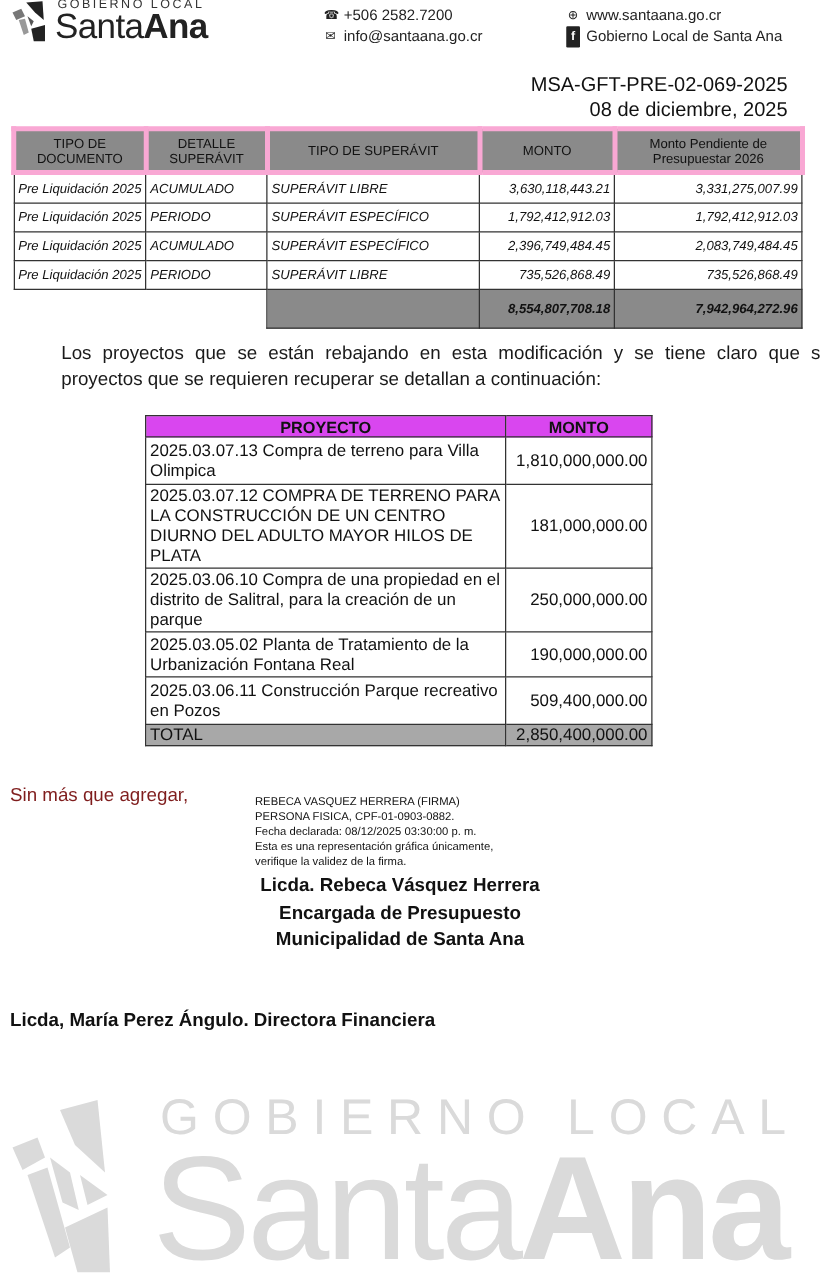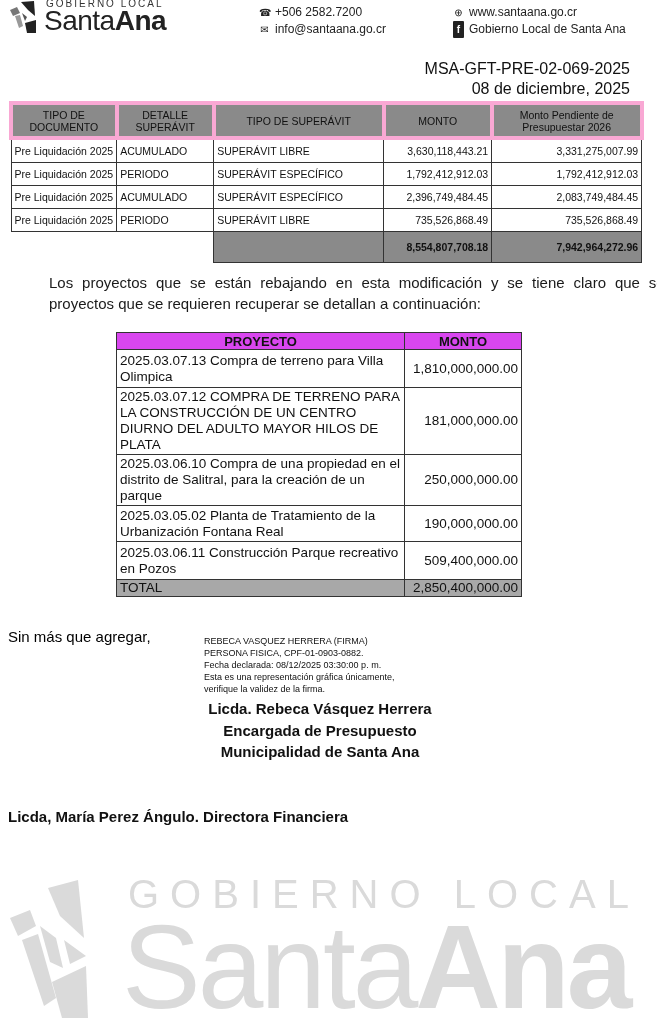--- a/index.html
+++ b/index.html
@@ -17,36 +17,36 @@
   .contact .ic { display:inline-block; width:11px; text-align:center; font-size:10px; }
   .c1 { left:259px; }
   .c2 { left:453px; }
 
   .ref { position:absolute; right:27px; top:59px; text-align:right; font-size:16px; line-height:20px; color:#111; }
 
   
   table { border-collapse:collapse; }
   .t1 { position:absolute; left:9px; top:101px; font-size:10.5px; }
   .t1 th { background:#8a8a8a; color:#111; font-weight:normal; border:4px solid #f9a8d4; height:31px; line-height:12px; padding:0 2px; }
-  .t1 td { border:1px solid #333; height:22px; padding:0 3px; white-space:nowrap; }
+  .t1 td { border:1px solid #333; height:22px; padding:0 3px; white-space:nowrap;font-style:italic; }
   .t1 td.num { text-align:right; }
   .t1 tr.tot td { height:30px; }
   .t1 tr.tot td.blank { border:none; background:#fff; }
   .t1 tr.tot td.gray { background:#8a8a8a; font-weight:bold; }
 
   .para { position:absolute; left:8px; top:272px; width:624px; font-size:15px; line-height:21px; text-align:justify; color:#1a1a1a;margin-left:41px; }
 
   
   .t2 { position:absolute; left:116px; top:332px; font-size:13.5px; }
   .t2 th { background:#d946ef; border:1px solid #333; height:16px; font-weight:bold; font-size:13px; padding:0; }
   .t2 td { border:1px solid #333; padding:1px 3px; line-height:16px; vertical-align:middle; }
   .t2 td.num { text-align:right; white-space:nowrap; }
   .t2 tr.tot td { background:#a8a8a8; font-weight:normal; height:14px; line-height:14px; }
 
-  .closing { position:absolute; left:8px; top:628px; font-size:15px; color:#000000; }
+  .closing { position:absolute; left:8px; top:628px; font-size:15px; color:#7f1d1d; }
   .sig { position:absolute; left:204px; top:635px; font-size:9px; line-height:12px; color:#111; }
   .signer { position:absolute; left:170px; top:698px; width:300px; text-align:center; font-weight:bold; font-size:15px; line-height:21.5px; color:#111; }
   .cc { position:absolute; left:8px; top:806px; font-weight:bold; font-size:15px; line-height:22px; color:#111; }
 
   
   .wm { position:absolute; left:0; top:860px; width:657px; height:164px; }
   .wm .mark { position:absolute; left:8px; top:18px; width:98px; height:140px; }
   .wm .gl { position:absolute; left:128px; top:12px; font-size:40px; letter-spacing:11px; color:#dadada; font-weight:normal; }
   .wm .sa { position:absolute; left:122px; top:52px; font-size:118px; line-height:110px; color:#dadada; letter-spacing:-3px; }
   .wm .sa b { font-weight:bold; }

